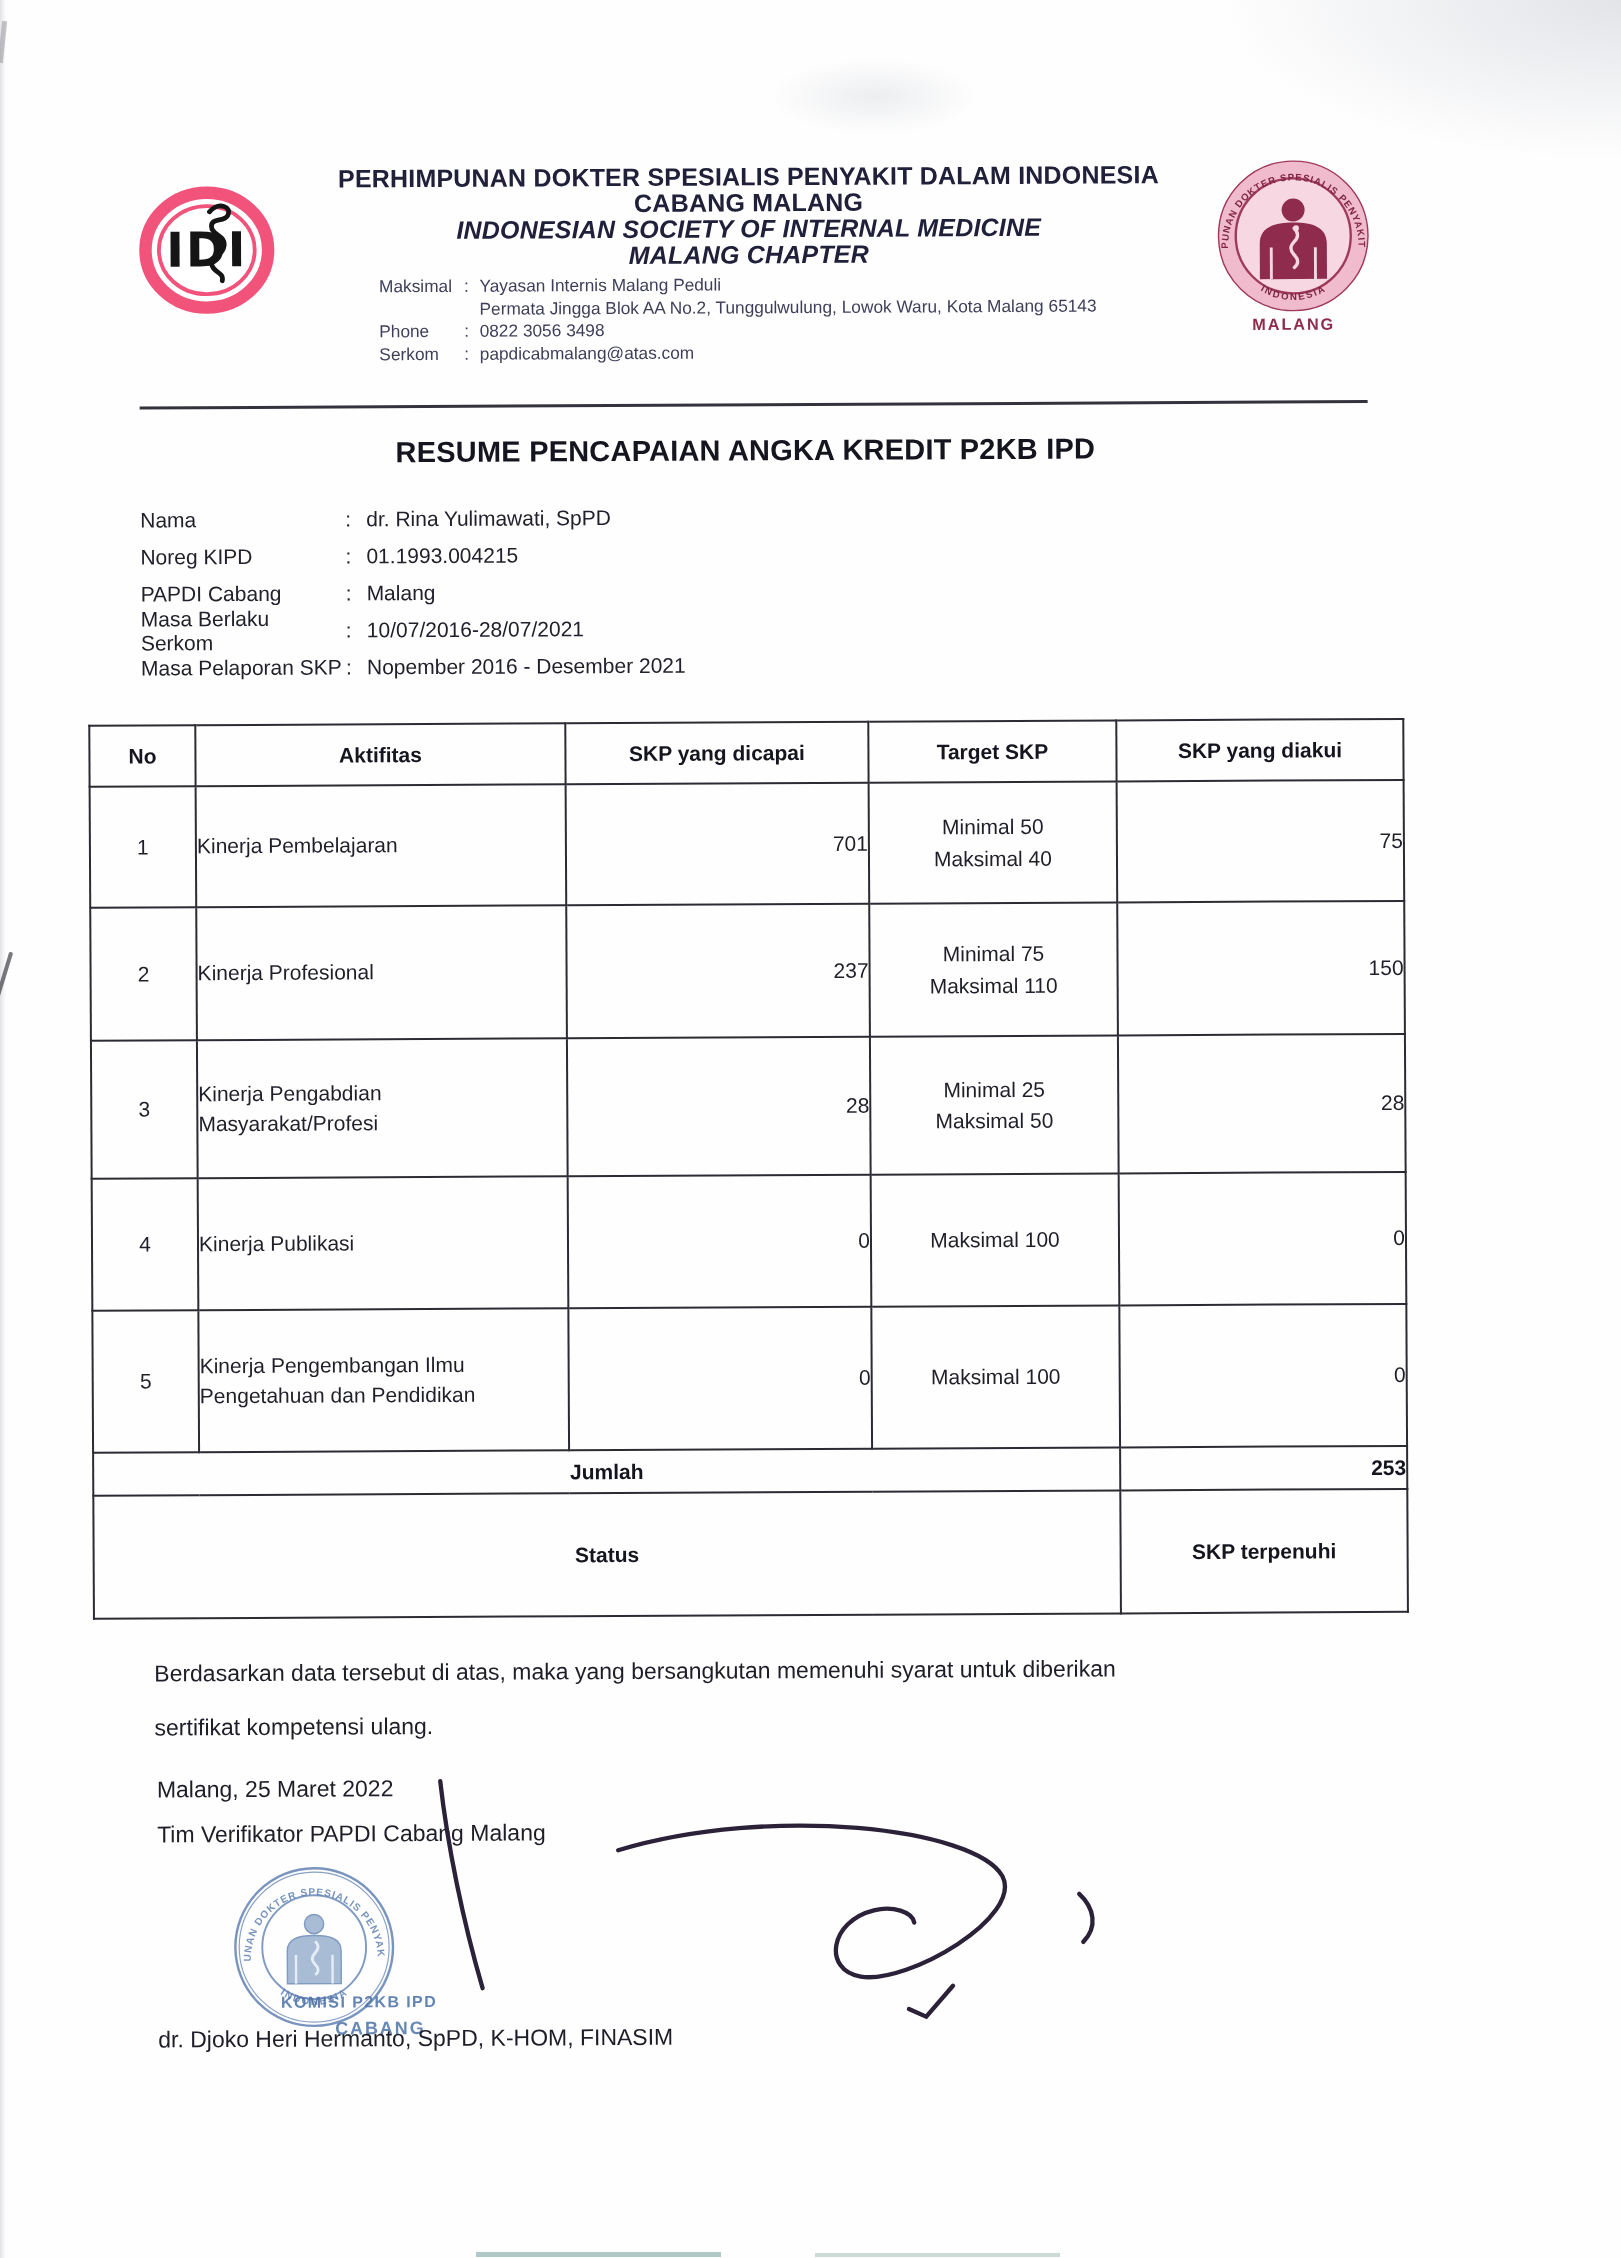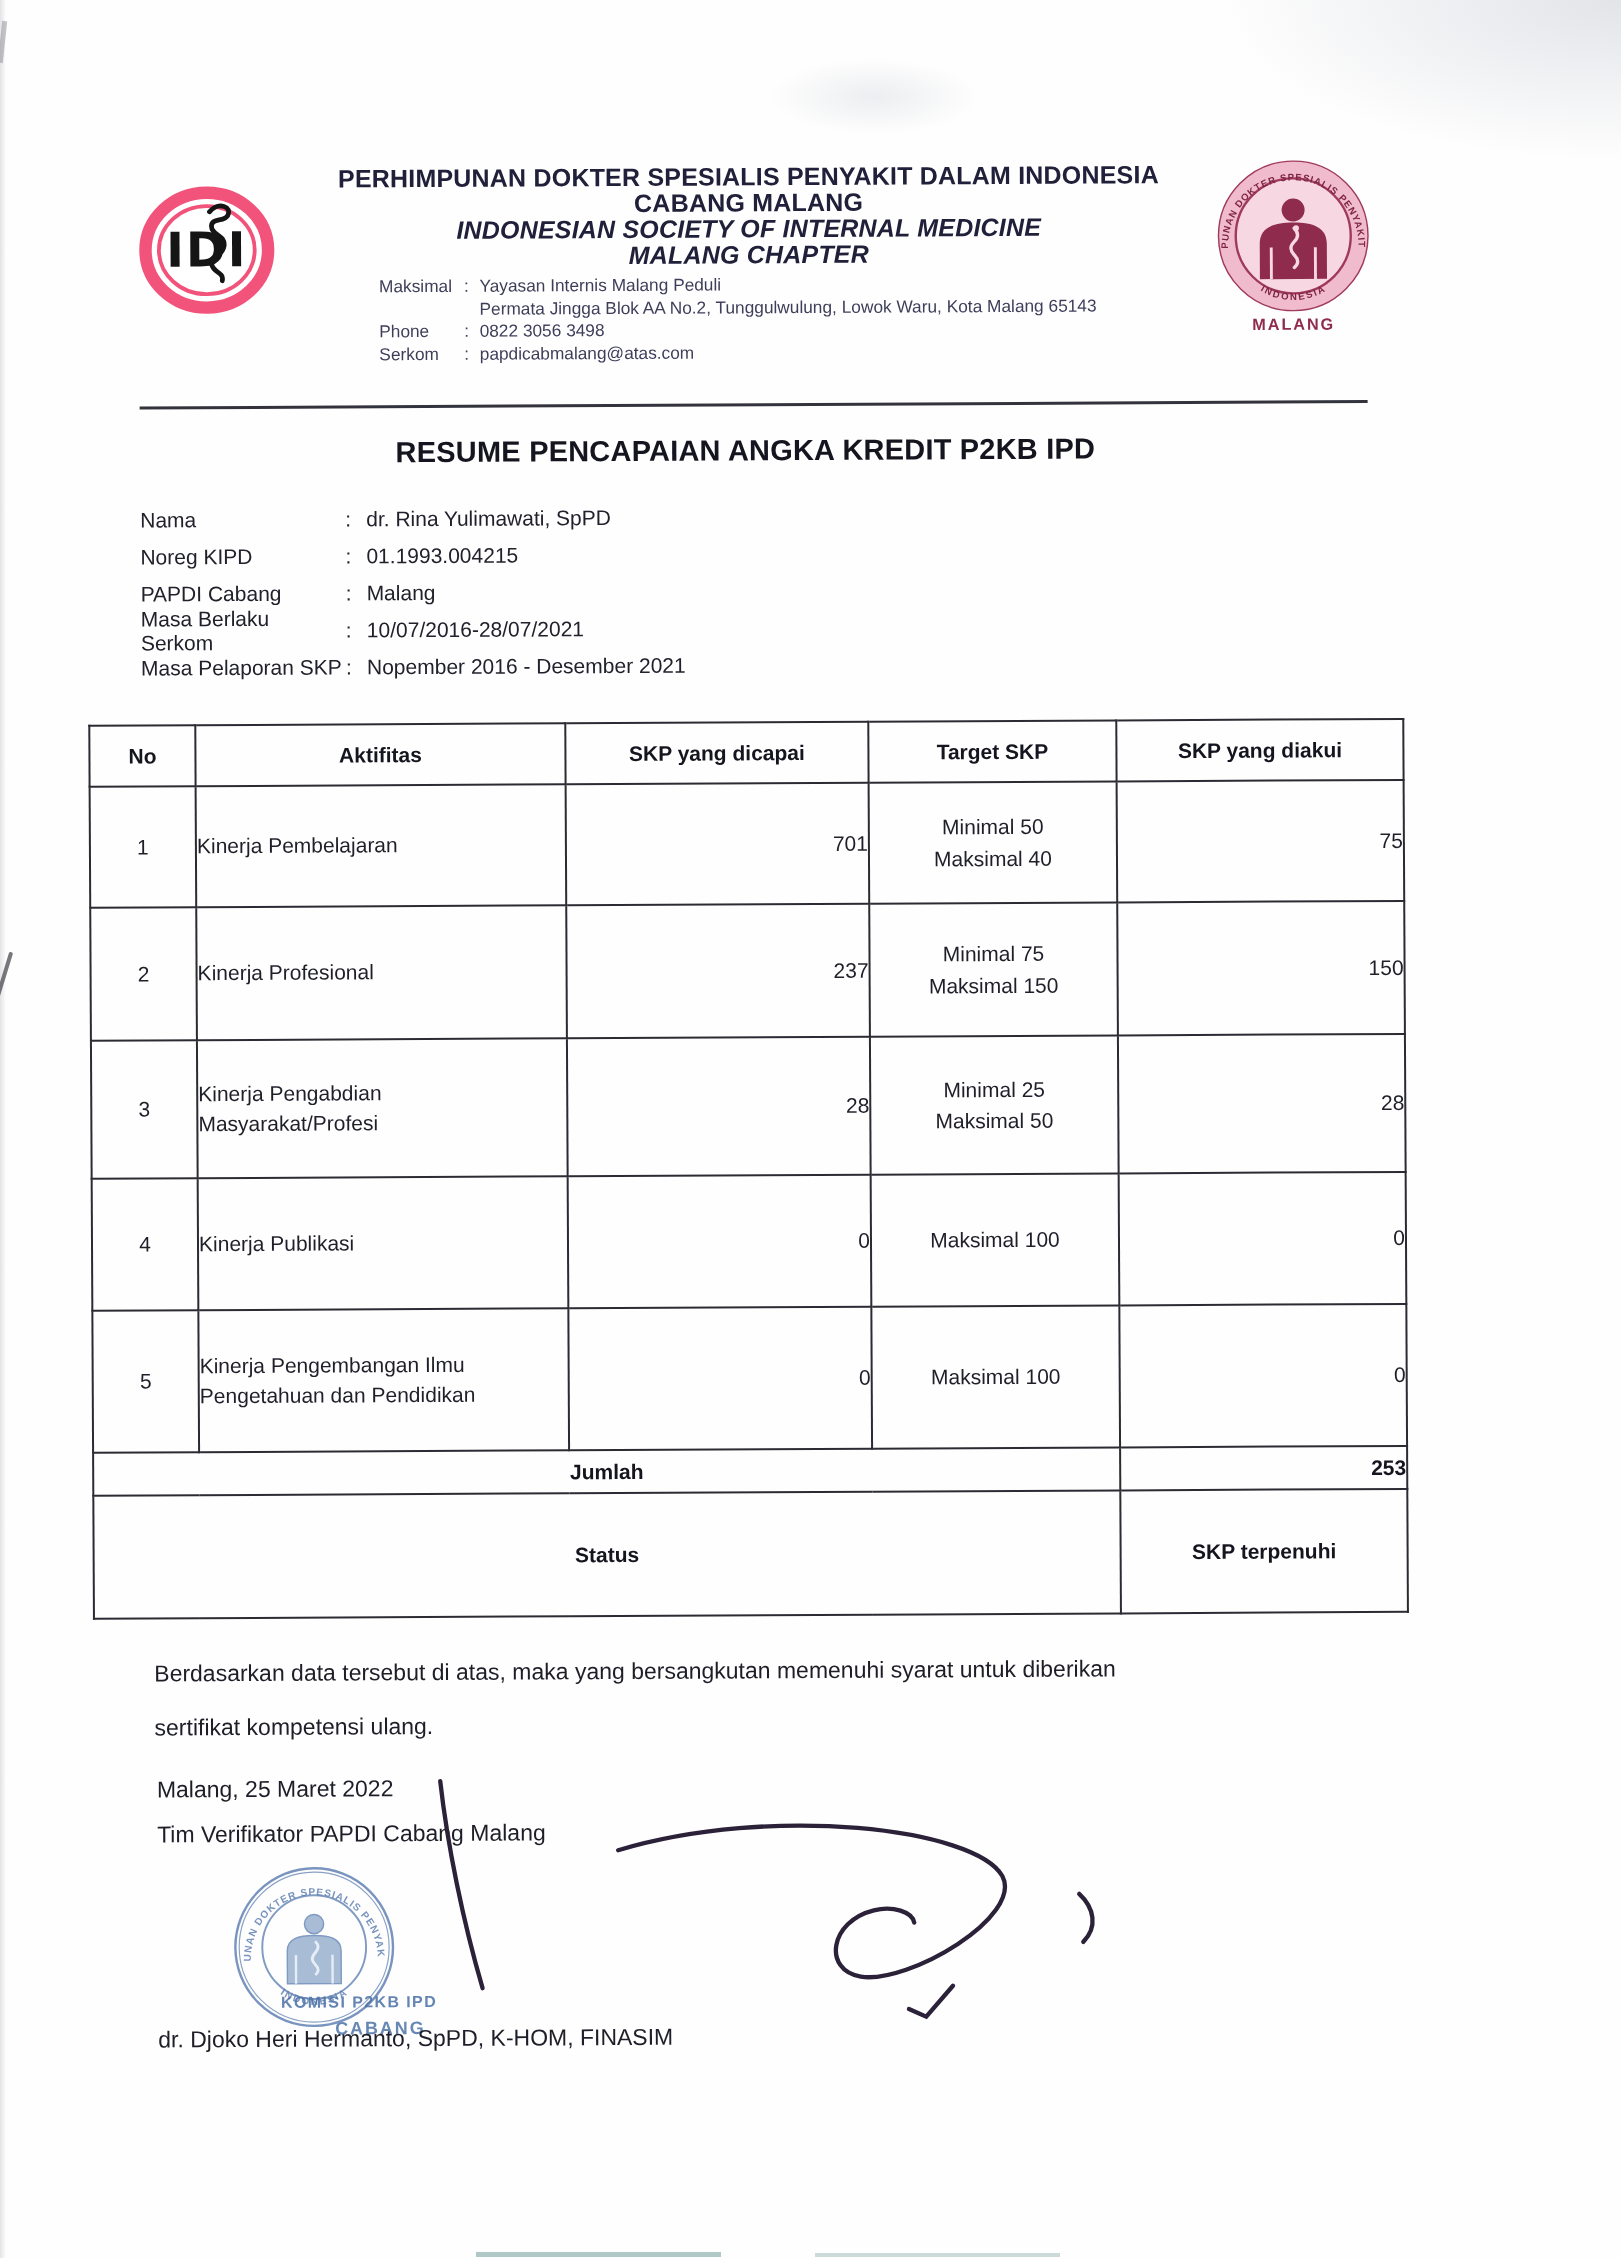--- a/index.html
+++ b/index.html
@@ -211,21 +211,21 @@
             <div>Maksimal 40</div>
           </td>
           <td class="cell-dia">75</td>
         </tr>
         <tr class="h-r2">
           <td class="cell-no">2</td>
           <td class="cell-akt">Kinerja Profesional</td>
           <td class="cell-dic">237</td>
           <td class="cell-tgt">
             <div>Minimal 75</div>
-            <div>Maksimal 150</div>
+            <div>Maksimal 110</div>
           </td>
           <td class="cell-dia">150</td>
         </tr>
         <tr class="h-r3">
           <td class="cell-no">3</td>
           <td class="cell-akt">Kinerja Pengabdian Masyarakat/Profesi</td>
           <td class="cell-dic">28</td>
           <td class="cell-tgt">
             <div>Minimal 25</div>
             <div>Maksimal 50</div>

